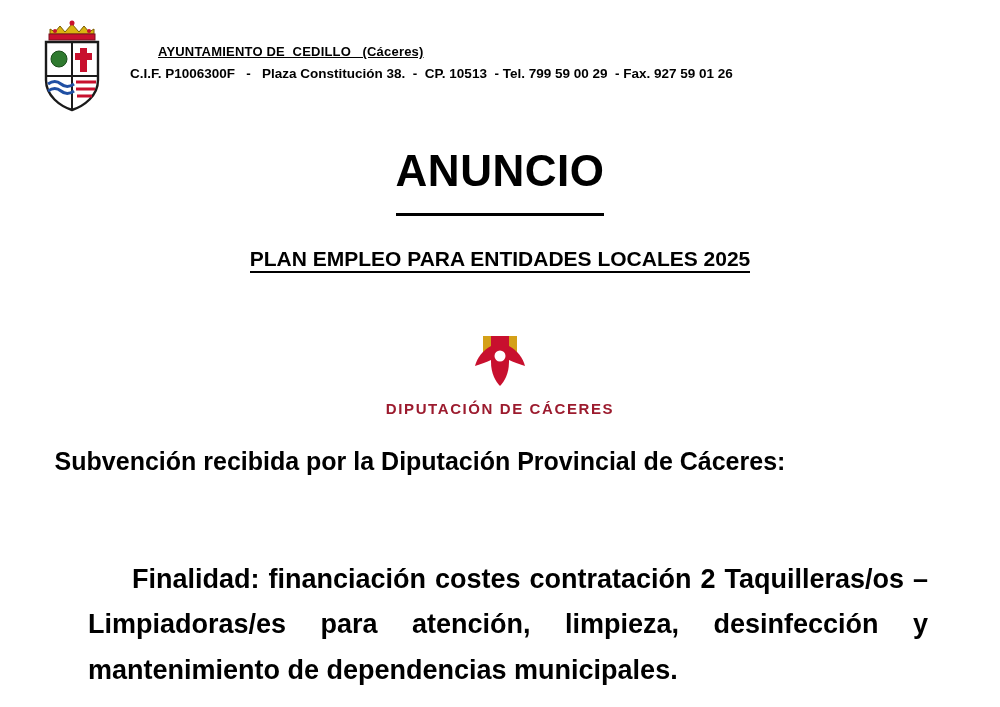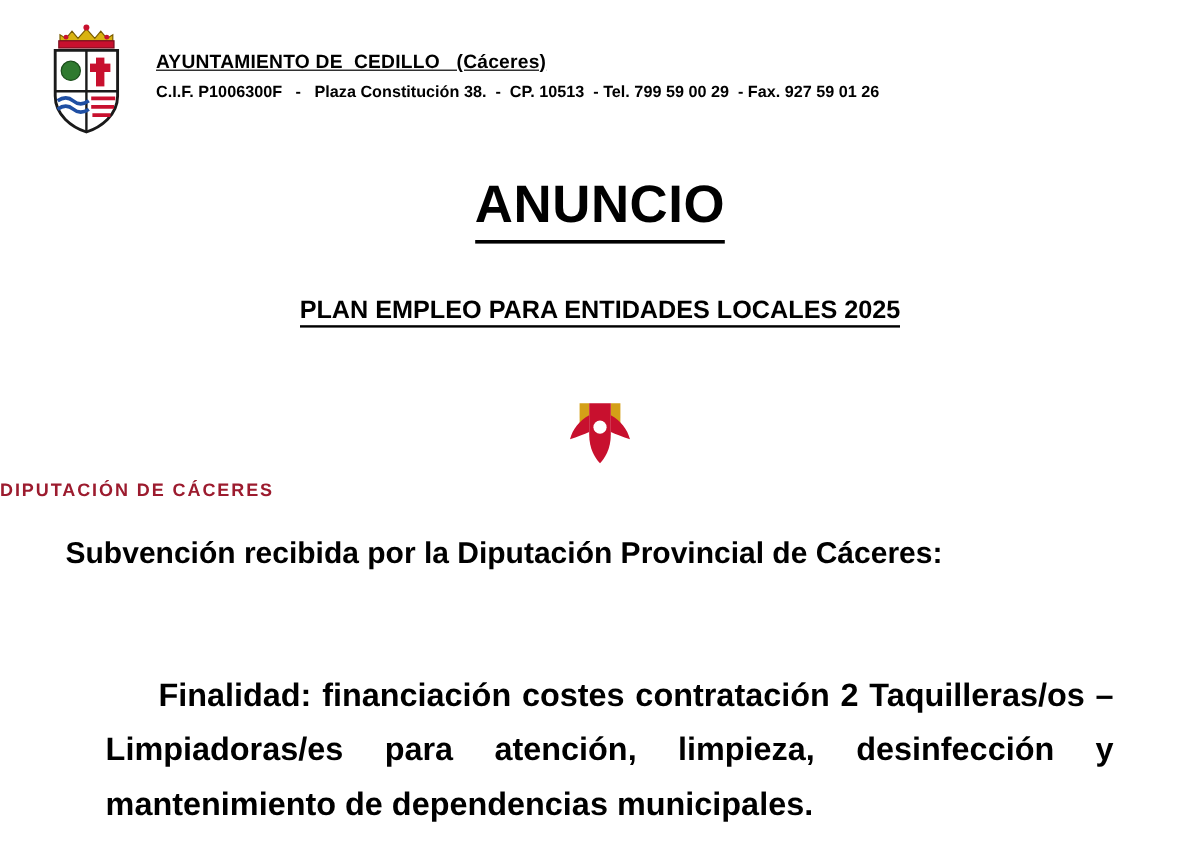--- a/index.html
+++ b/index.html
@@ -38,67 +38,68 @@
     position: relative;
     flex: none;
   }
   .crest svg { display: block; }
 
   .letterhead-text {
     margin-left: 22px;
     padding-top: 26px;
   }
   .org-name {
-    font-size: 16px;
+    font-size: 13px;
     font-weight: bold;
     letter-spacing: 0.2px;
     text-decoration: underline;
     white-space: pre;
+    margin-left: 28px;
   }
   .org-contact {
     font-size: 13.5px;
     font-weight: bold;
     margin-top: 7px;
     white-space: pre;
   }
 
   
   .doc-title {
     position: absolute;
     top: 146px;
     width: 1000px;
     text-align: center;
     font-size: 44px;
     font-weight: bold;
     letter-spacing: 0.5px;
   }
   .doc-title span {
     border-bottom: 3px solid #000;
-    padding-bottom: 5px;
+    padding-bottom: 18px;
   }
 
   .doc-subtitle {
     position: absolute;
     top: 247px;
     width: 1000px;
     text-align: center;
     font-size: 21px;
     font-weight: bold;
   }
   .doc-subtitle span {
     border-bottom: 2px solid #000;
     padding-bottom: 1px;
   }
 
   
   .logo-block {
     position: absolute;
     top: 332px;
     width: 1000px;
-    text-align: left;
+    text-align: center;
   }
   .logo-mark {
     width: 86px;
     height: 62px;
     margin: 0 auto;
     display: block;
   }
   .logo-caption {
     margin-top: 6px;
     font-size: 15px;

